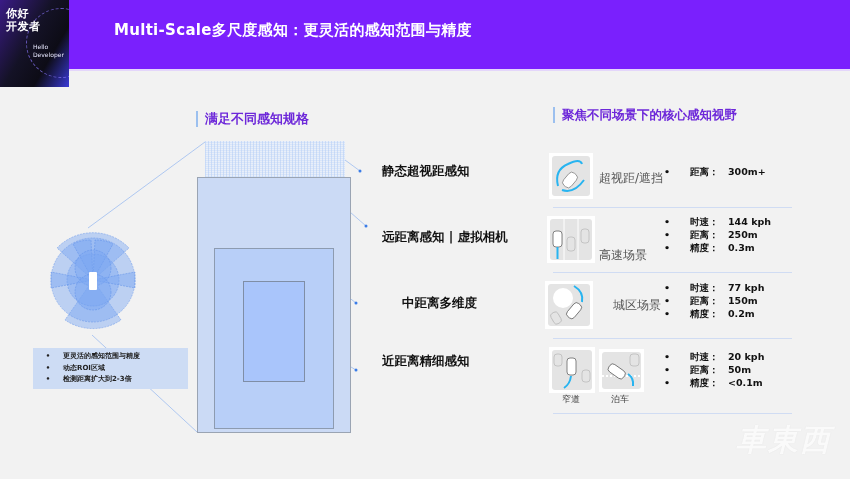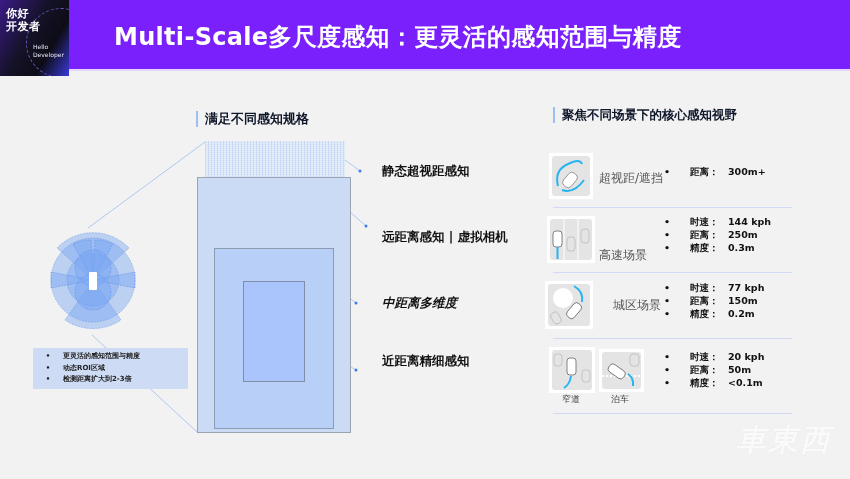--- a/index.html
+++ b/index.html
@@ -2,28 +2,28 @@
 <html><head>
 <meta charset="utf-8">
 <style>
   * { box-sizing: border-box; margin: 0; padding: 0; }
   html, body { width: 850px; height: 479px; overflow: hidden; background: #f2f2f2; font-family: "DejaVu Sans", "Liberation Sans", sans-serif; }
   .page { position: relative; width: 850px; height: 479px; background: #f2f2f2; }
 
   
   .header { position: absolute; left: 0; top: 0; width: 850px; height: 69px; background: #7a20fd; }
   .header-line { position: absolute; left: 0; top: 69px; width: 850px; height: 2px; background: #e4d6fb; }
-  .logo { position: absolute; left: 0; top: 0; width: 69px; height: 76px; background: linear-gradient(120deg, #3a1b86 0%, #141226 45%, #0d0c16 70%, #3a3ad8 100%); overflow: hidden; }
+  .logo { position: absolute; left: 0; top: 0; width: 69px; height: 87px; background: linear-gradient(120deg, #3a1b86 0%, #141226 45%, #0d0c16 70%, #3a3ad8 100%); overflow: hidden; }
   .logo-cn { position: absolute; left: 6px; top: 7px; color: #fff; font-size: 11px; font-weight: bold; line-height: 13px; letter-spacing: 0.5px; }
   .logo-en { position: absolute; left: 33px; top: 43px; color: #e8e8ff; font-size: 6px; line-height: 8px; }
   .logo-arc { position: absolute; left: 26px; top: 8px; width: 70px; height: 70px; border-radius: 50%; border: 1px dashed rgba(140,120,255,0.7); }
-  .title { position: absolute; left: 114px; top: 21px; color: #fff; font-size: 24px; font-weight: bold; letter-spacing: 0.3px; white-space: nowrap; }
-
-  
-  .sec-head { position: absolute; font-size: 13px; font-weight: bold; color: #0f172a; padding-left: 7px; border-left: 2px solid #9cc0ef; line-height: 16px; }
+  .title { position: absolute; left: 114px; top: 21px; color: #fff; font-size: 15px; font-weight: bold; letter-spacing: 0.3px; white-space: nowrap; }
+
+  
+  .sec-head { position: absolute; font-size: 13px; font-weight: bold; color: #6d28d9; padding-left: 7px; border-left: 2px solid #9cc0ef; line-height: 16px; }
 
   
   .dots { position: absolute; left: 205px; top: 141px; width: 140px; height: 36px;
     background-image: repeating-linear-gradient(90deg, rgba(180,205,245,0.55) 0 1px, transparent 1px 3px),
                       repeating-linear-gradient(0deg, rgba(200,220,250,0.5) 0 1px, transparent 1px 2px);
     background-color: #e9eff9; }
   .box-outer { position: absolute; left: 197px; top: 177px; width: 154px; height: 256px; background: #cbdaf5; border: 1px solid #9aa4b3; }
   .box-mid { position: absolute; left: 214px; top: 248px; width: 120px; height: 181px; background: #b8cff8; border: 1px solid #8d9bb0; }
   .box-inner { position: absolute; left: 243px; top: 281px; width: 62px; height: 101px; background: #a9c5fb; border: 1px solid #7f8ea6; }
 
@@ -83,21 +83,21 @@
     <circle cx="356" cy="370" r="1.5" fill="#3b7de8"></circle>
   </svg>
 
   <div class="dots"></div>
   <div class="box-outer"></div>
   <div class="box-mid"></div>
   <div class="box-inner"></div>
 
   <div class="label" style="left:367px; top:163px;">静态超视距感知</div>
   <div class="label" style="left:367px; top:229px;">远距离感知 | 虚拟相机</div>
-  <div class="label" style="left:367px; top:295px;font-style:italic;">中距离多维度</div>
+  <div class="label" style="left:387px; top:295px;">中距离多维度</div>
   <div class="label" style="left:367px; top:353px;">近距离精细感知</div>
 
   <svg style="position:absolute; left:47px; top:228px;" width="92" height="110" viewBox="0 0 92 110">
     <g fill="#7aa6f2" fill-opacity="0.45" stroke="#5d8fe8" stroke-width="0.5" stroke-dasharray="2 1">
       <path d="M46 52 L10 20 A50 50 0 0 1 82 20 Z"></path>
       <path d="M46 52 L18 92 A50 50 0 0 0 74 92 Z"></path>
       <circle cx="46" cy="52" r="42"></circle>
       <circle cx="46" cy="52" r="26"></circle>
       <path d="M46 52 L4 44 L4 60 Z"></path>
       <path d="M46 52 L88 44 L88 60 Z"></path>

